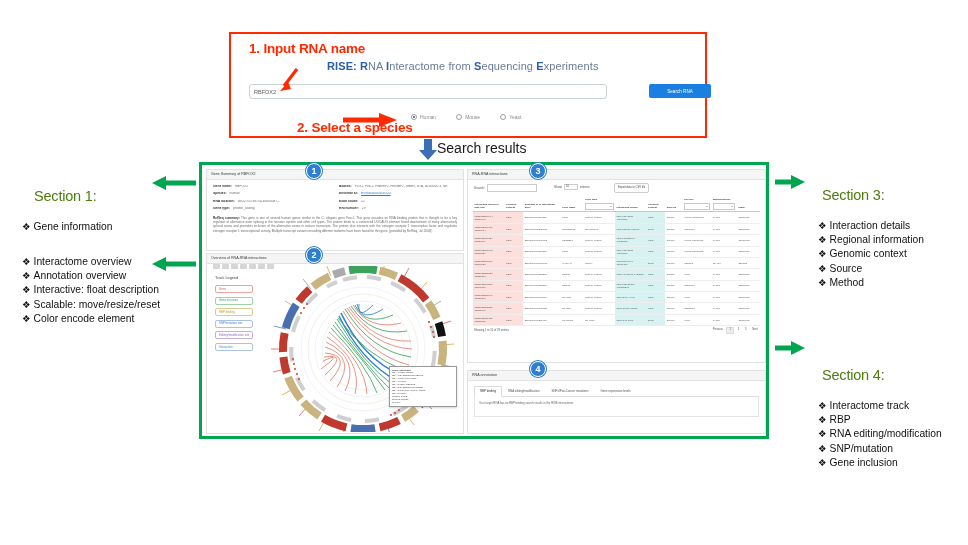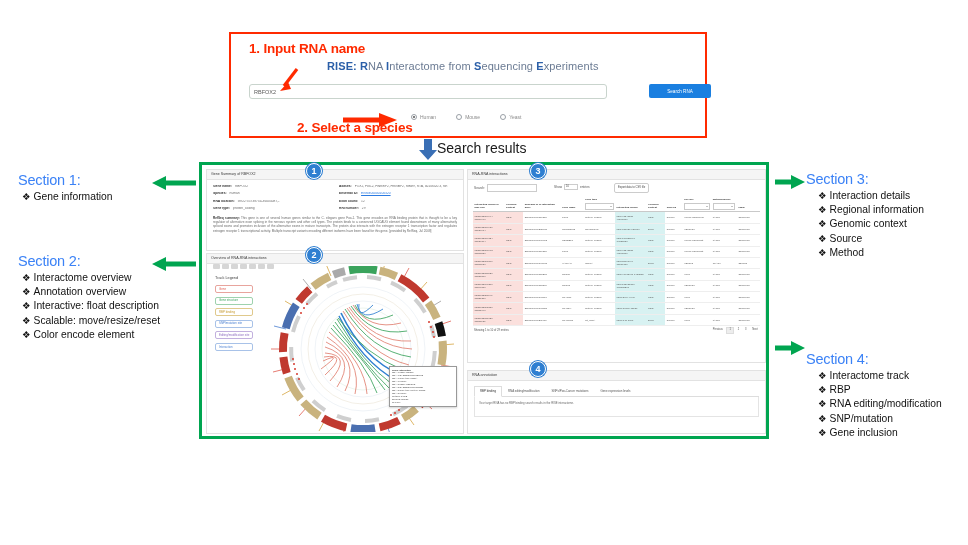--- a/index.html
+++ b/index.html
@@ -175,21 +175,21 @@
   .badge{
     position:absolute;width:14px;height:14px;border-radius:50%;
     background:#2f7fd1;color:#fff;font-size:9px;font-weight:bold;
     display:flex;align-items:center;justify-content:center;
     border:1.2px solid #ffffff;box-shadow:0 0 0 1px #2f7fd1;
     font-family:"Liberation Sans",sans-serif;
   }
 
   
   .side{position:absolute;}
-  .side h3{margin:0;font-size:14.5px;font-weight:normal;color:#3b82f6;letter-spacing:-0.2px;}
+  .side h3{margin:16px;font-size:14.5px;font-weight:normal;color:#4d7c0f;letter-spacing:-0.2px;}
   .side ul{margin:2px 0 0 4px;padding:0;list-style:none;}
   .side li{
     font-size:10.3px;color:#111;line-height:1.38;white-space:nowrap;
   }
   .side li .bl{color:#111;margin-right:3px;font-size:9.5px;}
   .sec1{left:18px;top:172px;}
   .sec2{left:18px;top:253px;}
   .sec3{left:806px;top:171px;}
   .sec4{left:806px;top:351px;}
   .sec3 ul li,.sec4 ul li{padding-left:8px;}
@@ -686,21 +686,20 @@
   </div>
 
   <div class="side sec1">
     <h3>Section 1:</h3>
     <ul>
       <li><span class="bl">❖</span><span>Gene information</span></li>
     </ul>
   </div>
 
   <div class="side sec2">
-    <h3>Section 2:</h3>
     <ul>
       <li><span class="bl">❖</span><span>Interactome overview</span></li>
       <li><span class="bl">❖</span><span>Annotation overview</span></li>
       <li><span class="bl">❖</span><span>Interactive: float description</span></li>
       <li><span class="bl">❖</span><span>Scalable: move/resize/reset</span></li>
       <li><span class="bl">❖</span><span>Color encode element</span></li>
     </ul>
   </div>
 
   <div class="side sec3">

